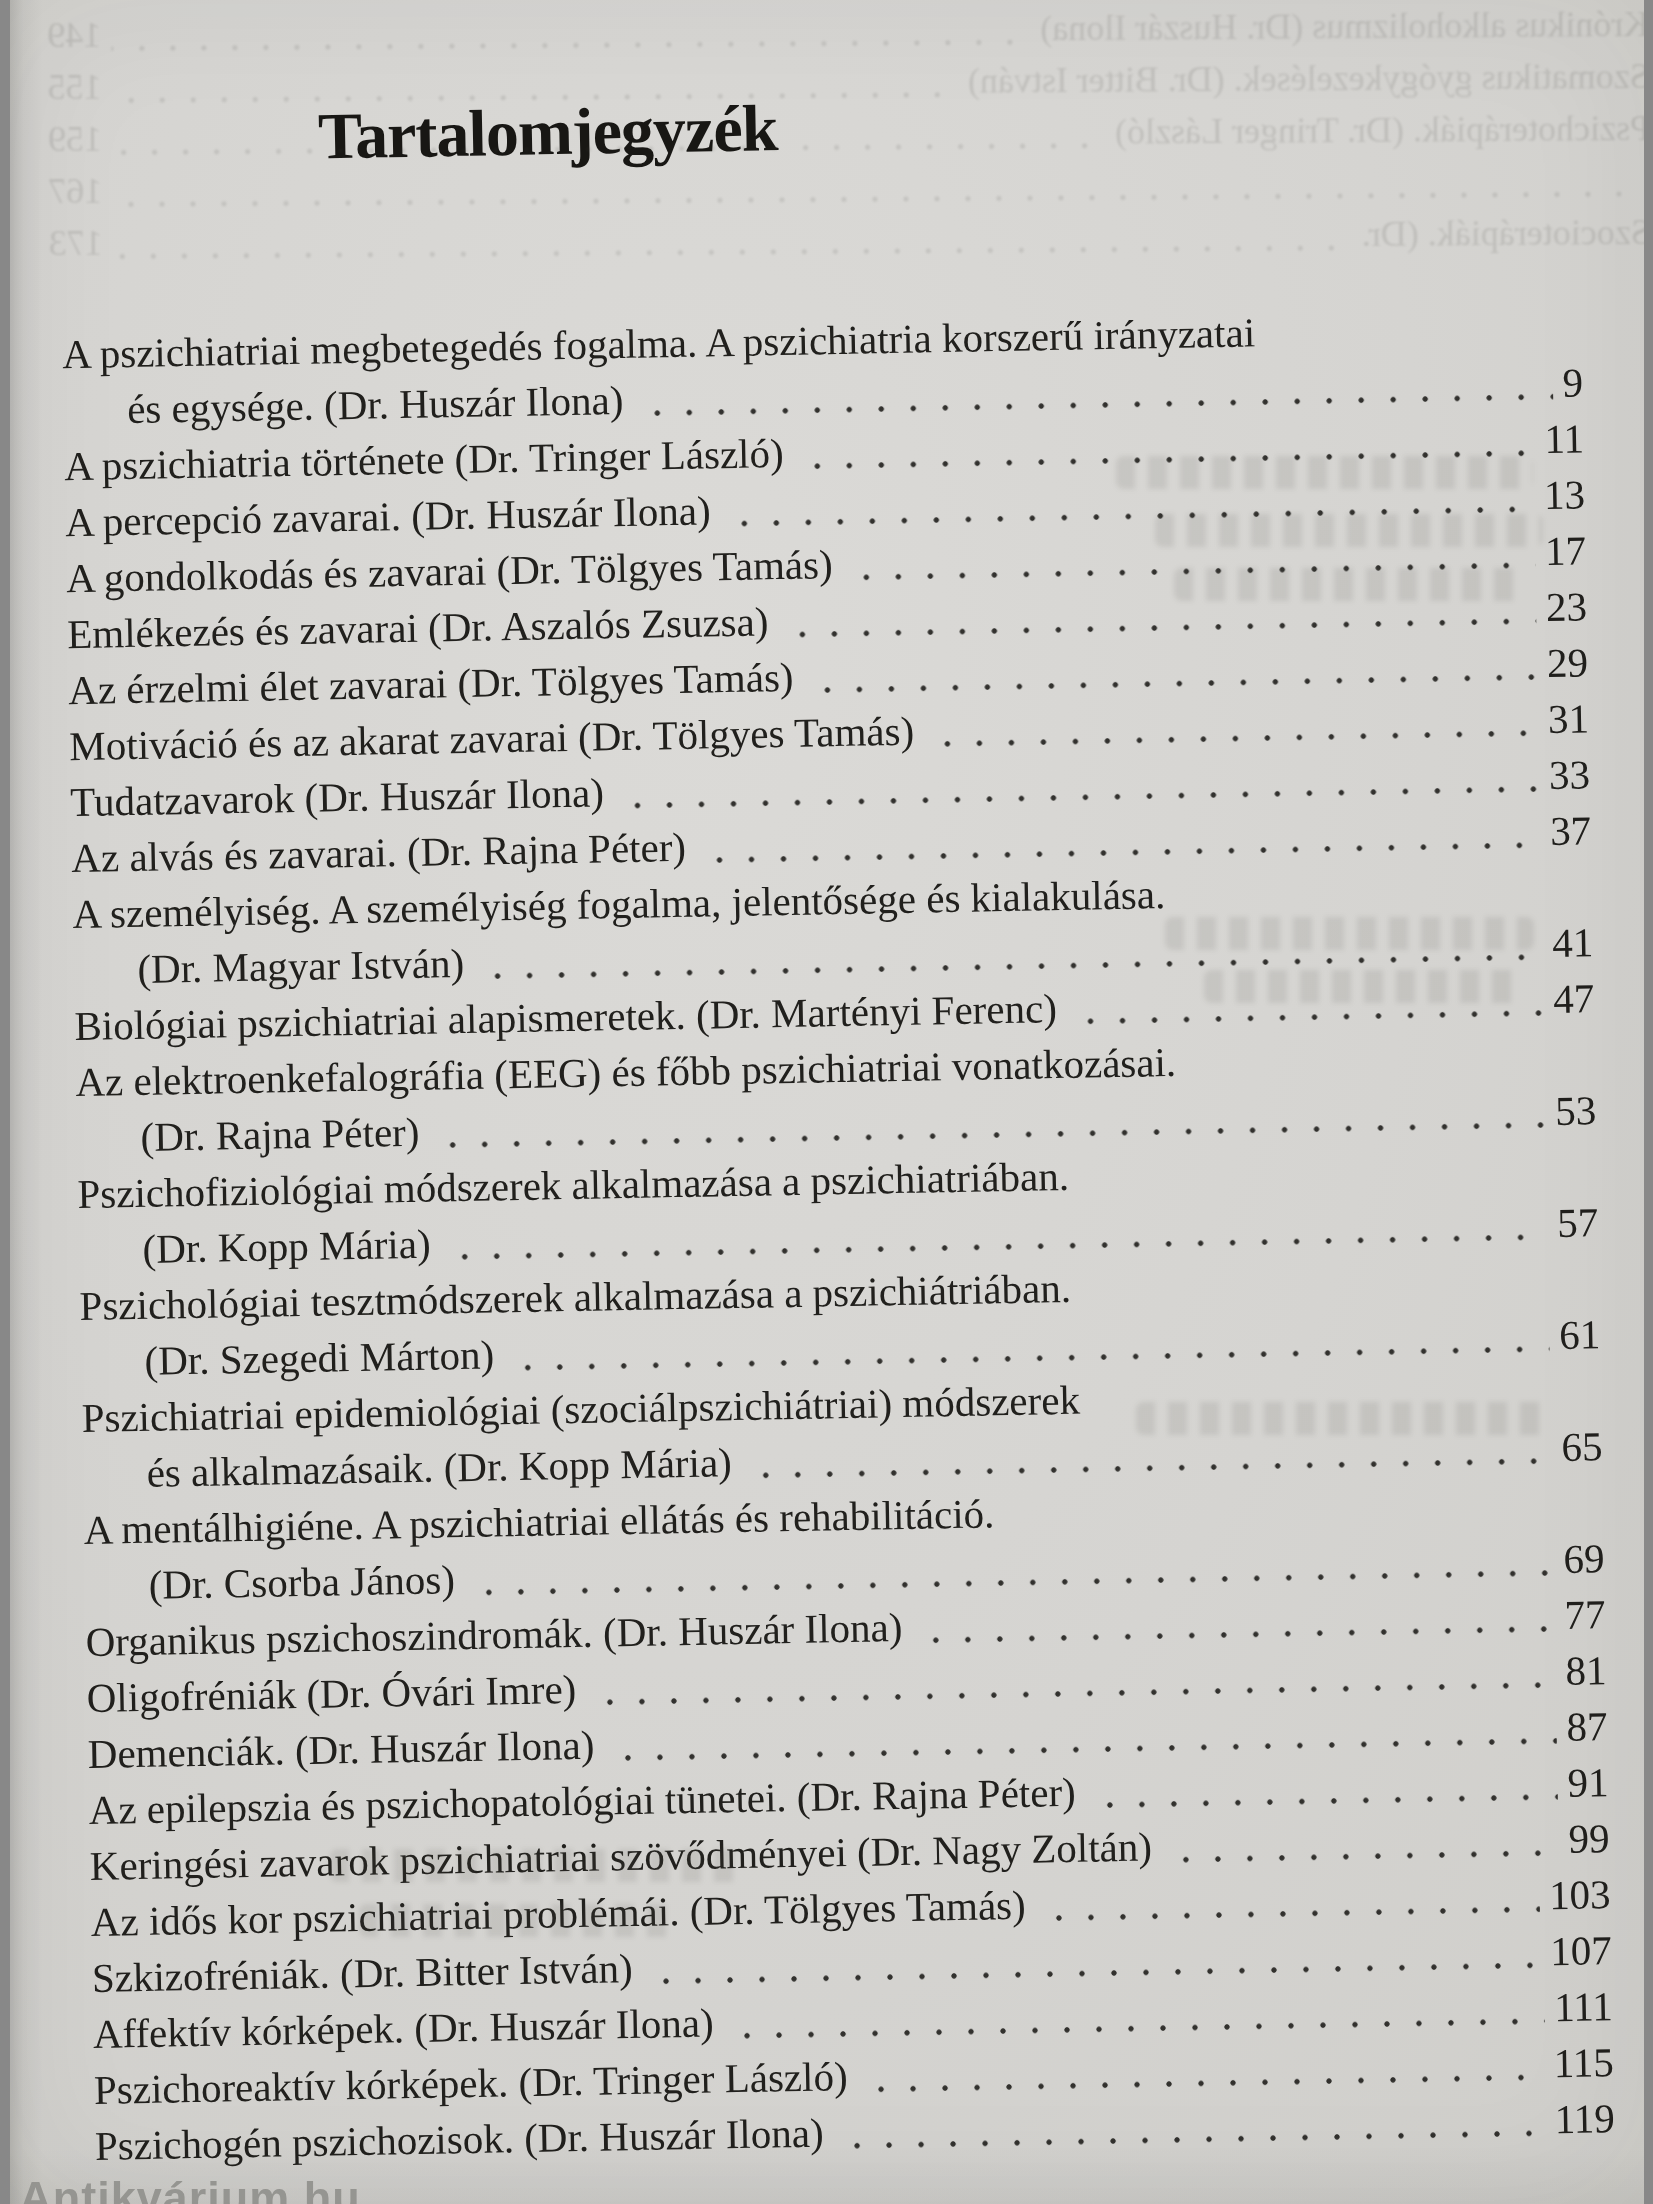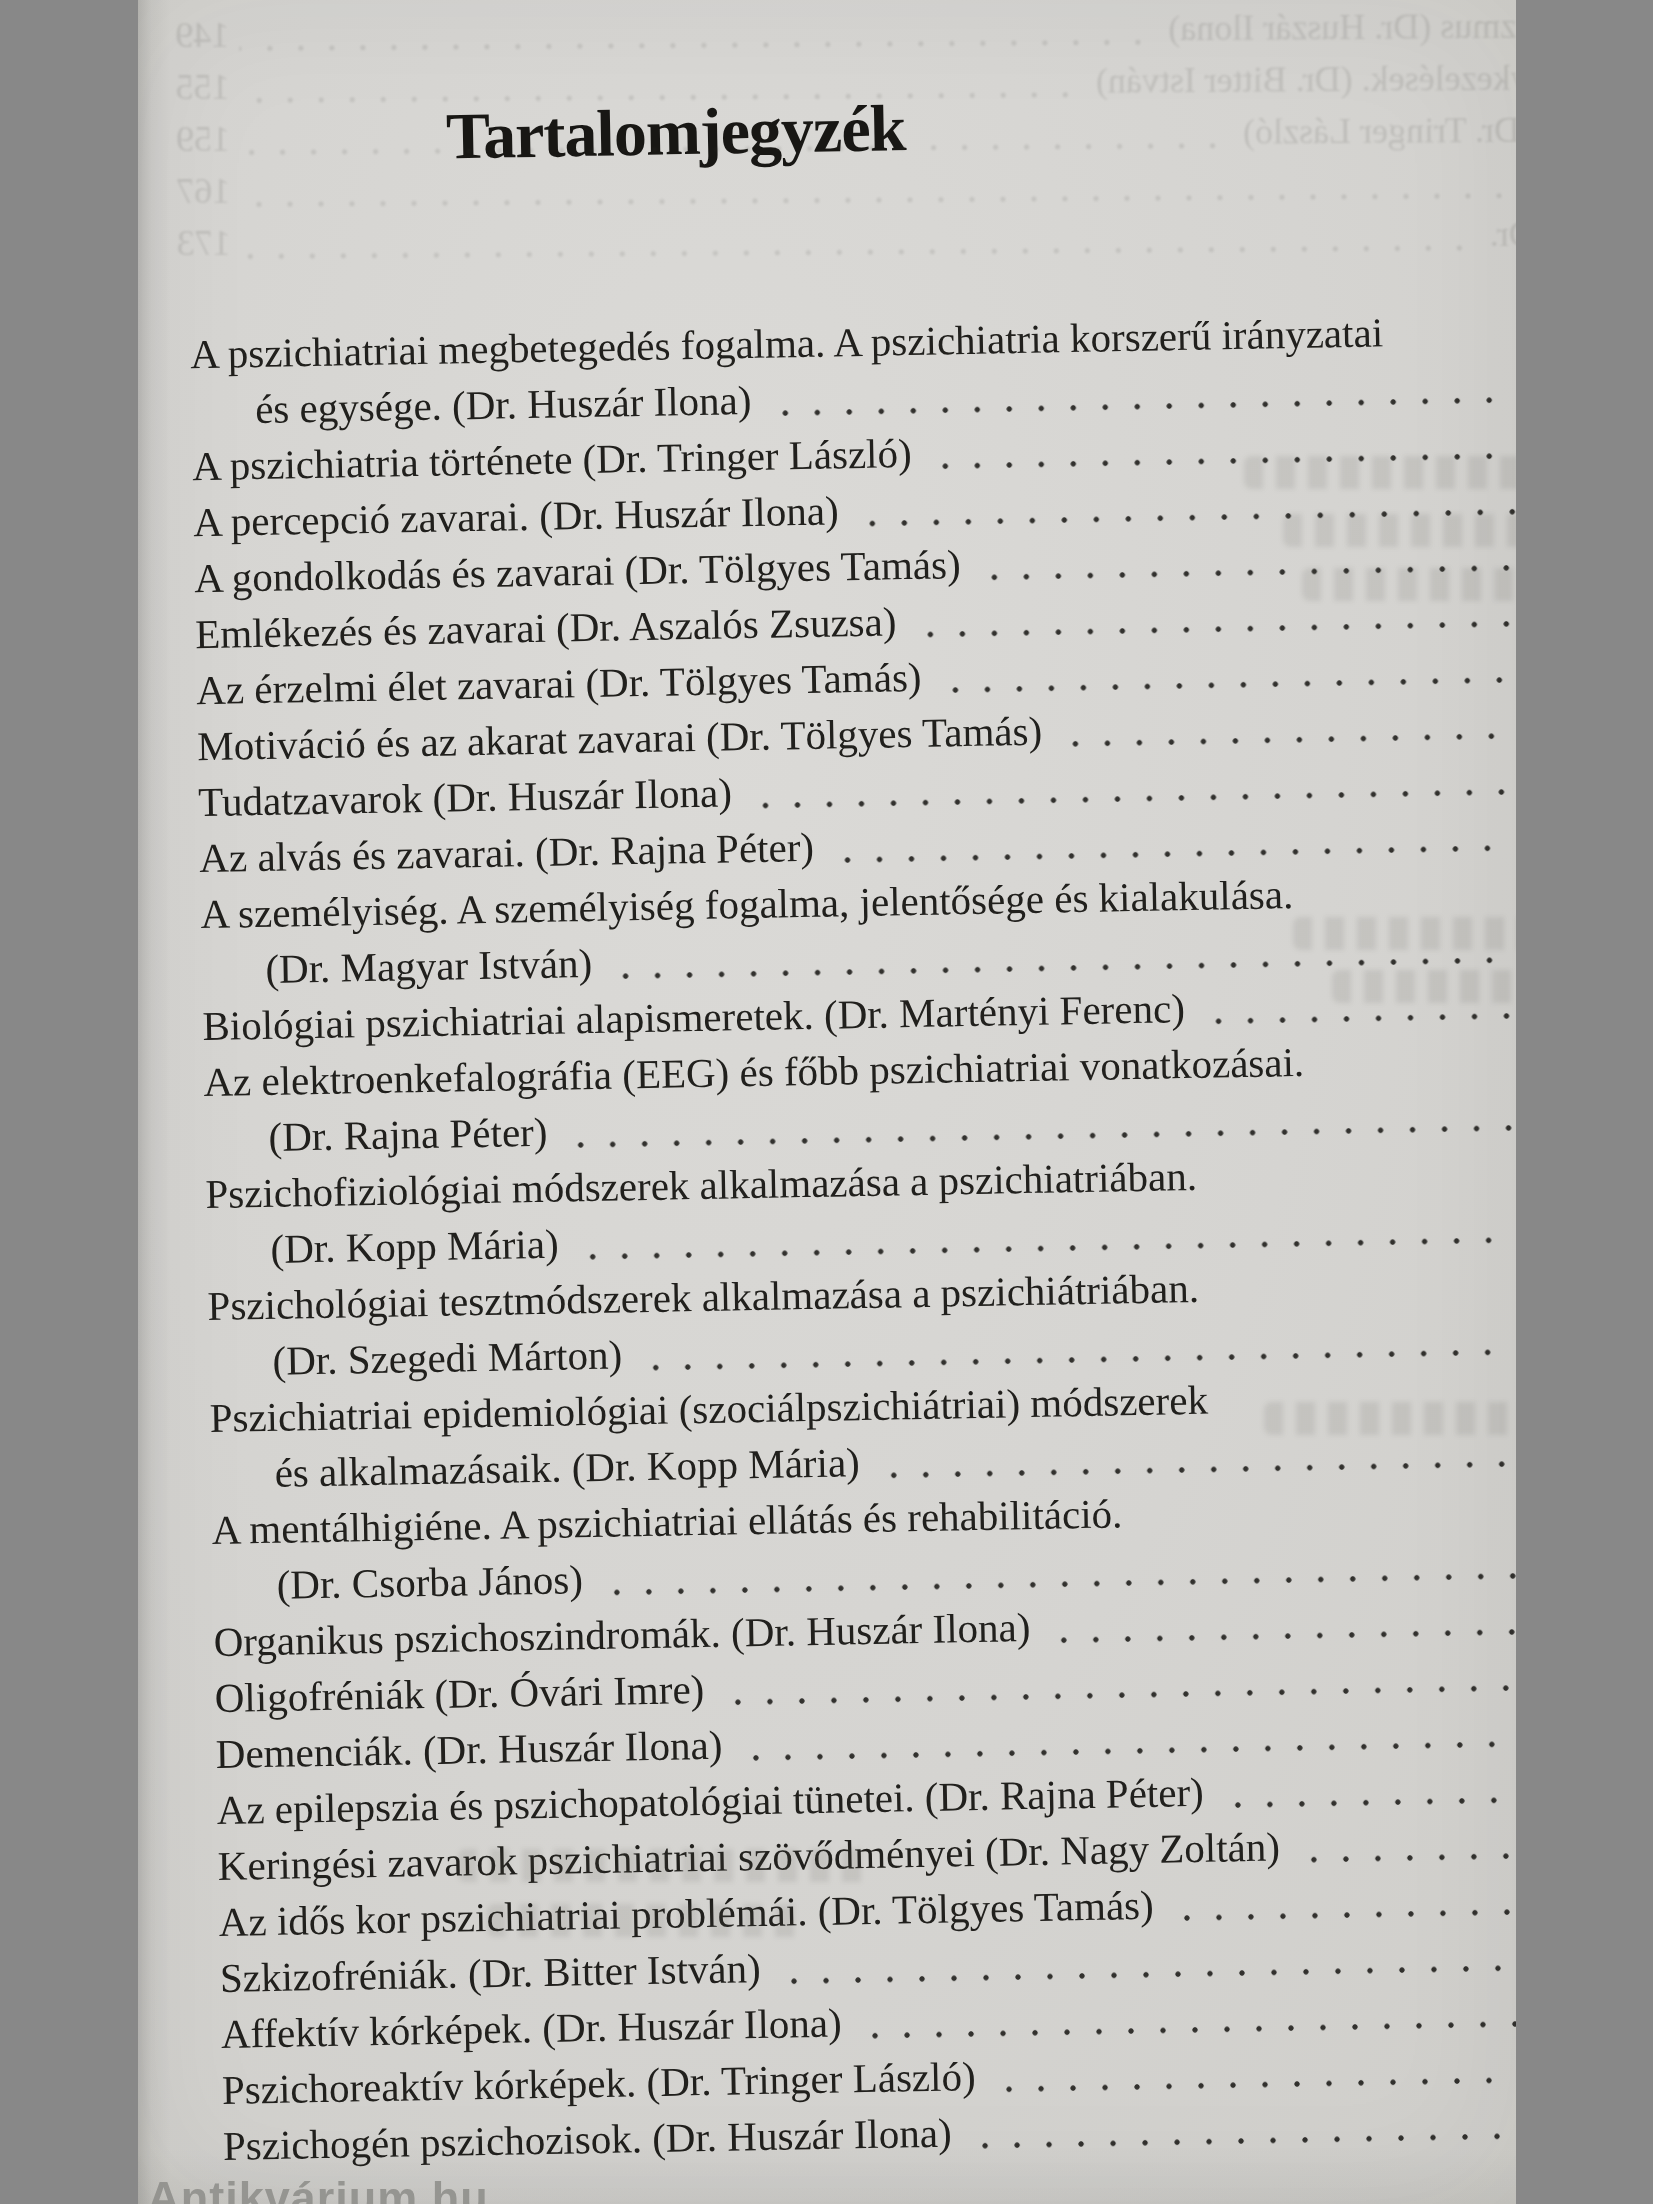--- a/index.html
+++ b/index.html
@@ -1,18 +1,18 @@
 <!DOCTYPE html>
 <html lang="hu"><head>
 <meta charset="utf-8">
 <style>
   html,body{margin:0;padding:0;background:#888;}
   .page{
     position:relative;
-    width:1378px;height:2205px;
+    width:1634px;height:2205px;
     margin:0 auto;
     overflow:hidden;
     background:radial-gradient(ellipse at 42% 30%, #dbdad7 0%, #d5d4d1 55%, #cfceca 100%);
     font-family:"Liberation Serif","DejaVu Serif",serif;
     color:#21201d;
   }
   
   .page::before{
     content:"";position:absolute;inset:0;pointer-events:none;z-index:5;
     background:linear-gradient(90deg, rgba(40,40,38,0.16) 0px, rgba(40,40,38,0.05) 13.6px, rgba(40,40,38,0) 33px),

